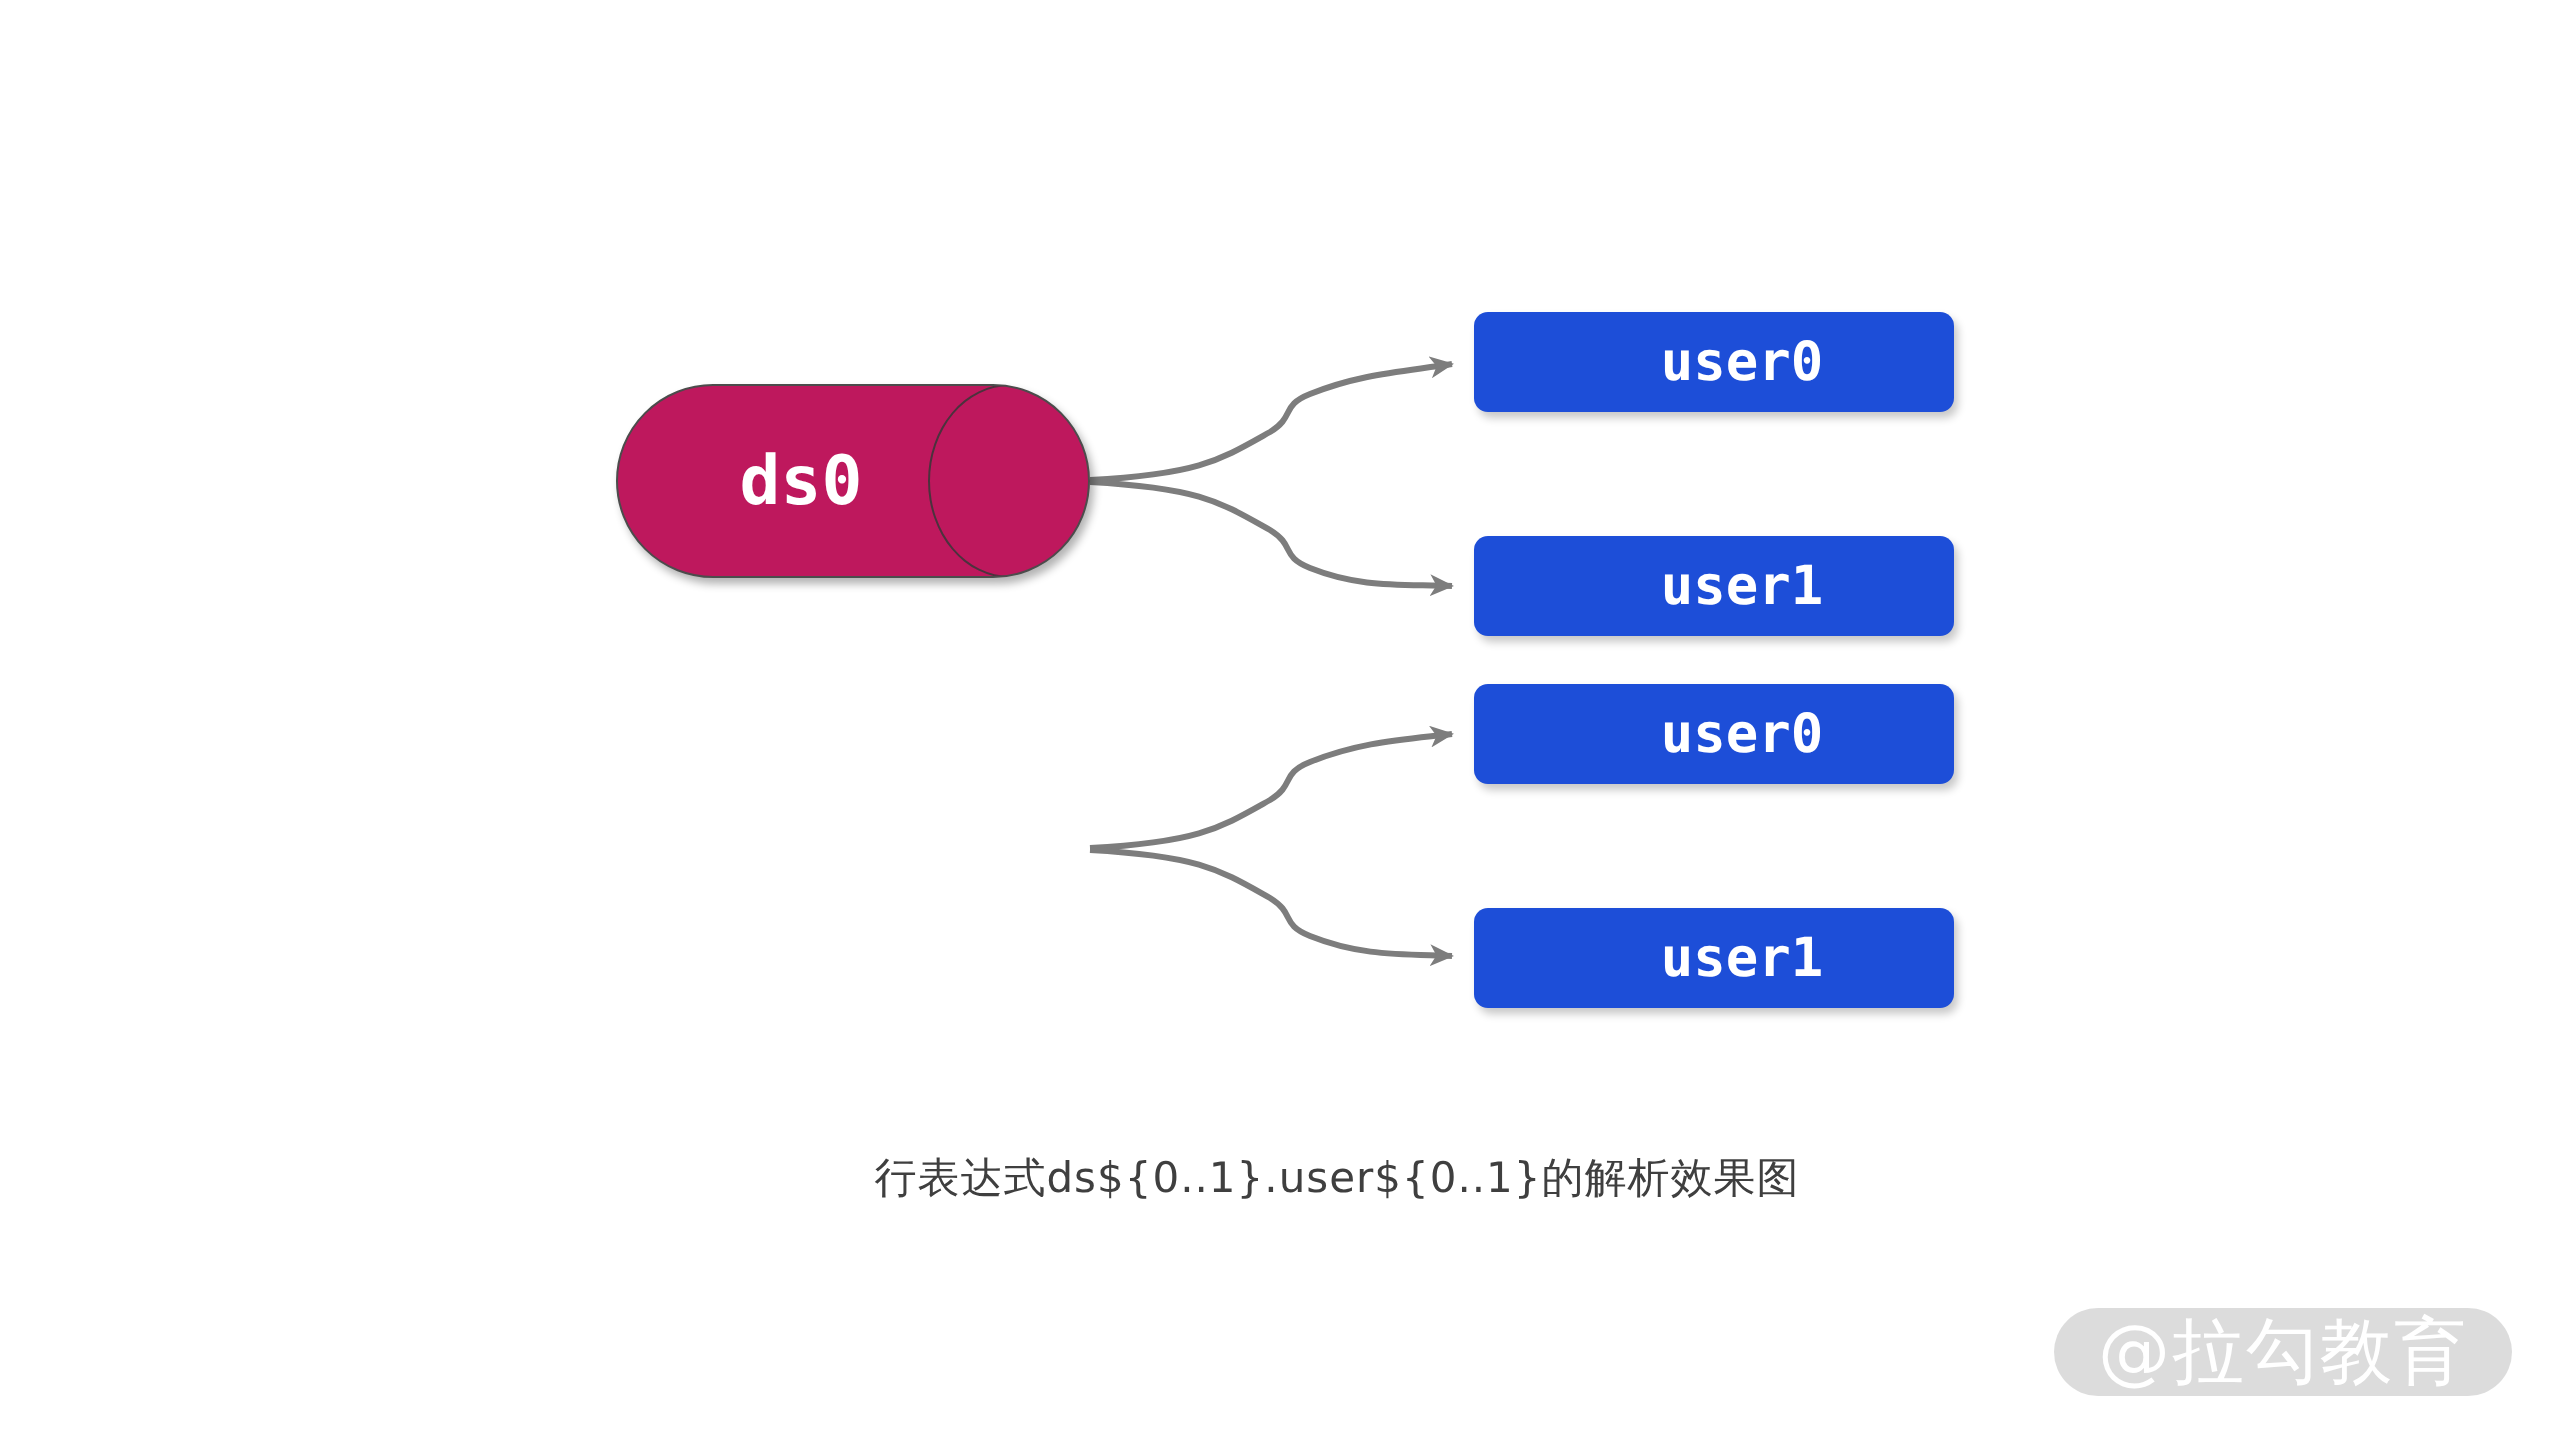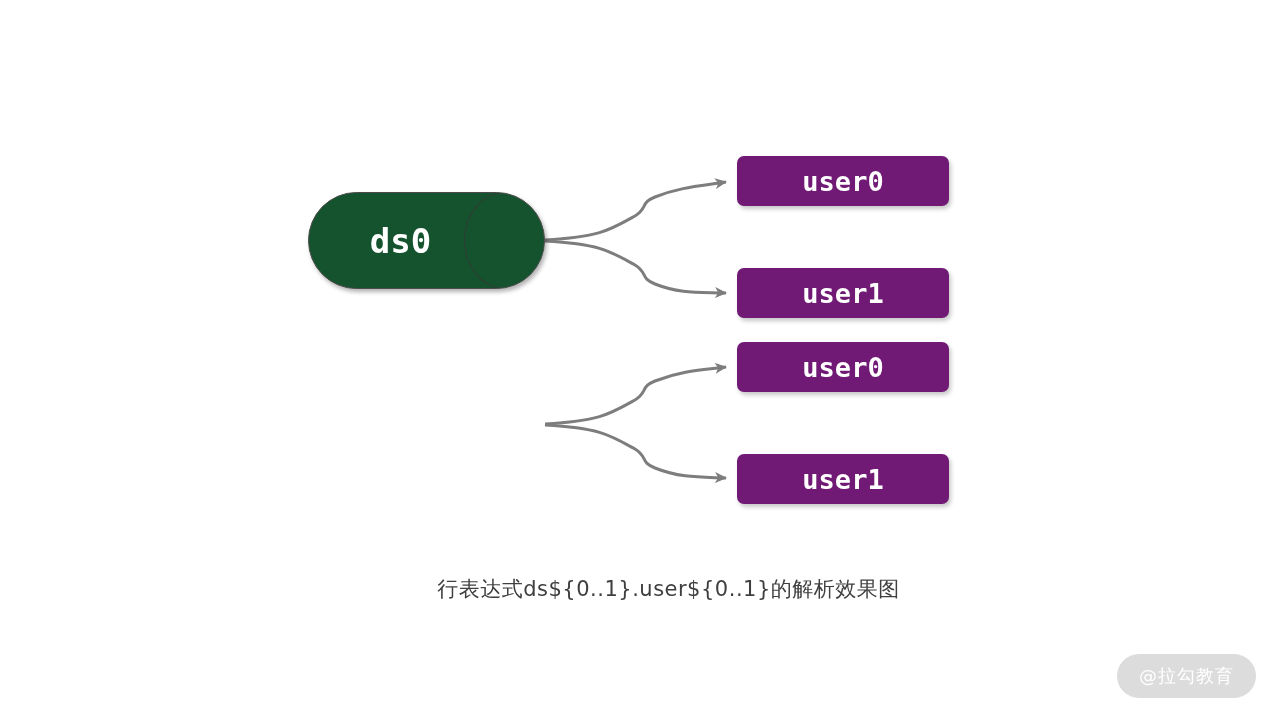--- a/index.html
+++ b/index.html
@@ -4,59 +4,59 @@
 <style>
   html,body { margin:0; padding:0; background:#fff; }
   .canvas {
     position:relative; width:1277px; height:720px;
     background:#ffffff; overflow:hidden;
     font-family:"DejaVu Sans", sans-serif;
   }
   
   .cyl {
     position:absolute; left:308px; width:237px; height:97px;
-    background:#14532d; border:1.6px solid #4c4c4c; border-radius:49px;
+    background:#be185d; border:1.6px solid #4c4c4c; border-radius:49px;
     box-sizing:border-box; overflow:hidden;
     box-shadow:2px 3px 4px rgba(0,0,0,0.30);
   }
   .cyl-cap {
     position:absolute; right:-2px; top:-1px; bottom:-1px; width:82px;
     border:1.6px solid rgba(55,55,55,0.85); border-radius:50%;
     box-sizing:border-box;
   }
   .cyl-label {
     position:absolute; inset:0; display:flex; align-items:center; justify-content:center;
     padding-right:52px; color:#ffffff;
     font:700 34px "DejaVu Sans Mono", monospace;
   }
   
   .tbox {
     position:absolute; left:737px; width:212px; height:50px;
-    background:#701a75; border-radius:7px;
+    background:#1d4ed8; border-radius:7px;
     box-shadow:2px 3px 4px rgba(0,0,0,0.22);
     display:flex; align-items:center; justify-content:center;
-    color:#ffffff; font:700 27px "DejaVu Sans Mono", monospace;
+    color:#ffffff; font:700 27px "DejaVu Sans Mono", monospace;padding-left:28px;
   }
   
   .arrows { position:absolute; inset:0; pointer-events:none; }
   .arrow  { fill:none; stroke:#7d7d7d; stroke-width:3; }
   
   .caption {
     position:absolute; left:0; top:575px; width:100%;
     text-align:center; color:#3f3f3f; font-size:21px;
     letter-spacing:0.5px;
     padding-left:30px;
   }
   
   .watermark {
     position:absolute; right:21px; bottom:22px; height:44px;
     padding:0 22px; border-radius:22px;
     background:rgba(214,214,214,0.85);
     display:flex; align-items:center; justify-content:center;
-    color:#ffffff; font-size:18px; letter-spacing:1px;
+    color:#ffffff; font-size:36px; letter-spacing:1px;
   }
 </style>
 </head>
 <body>
 
 <div class="canvas">
 
   <svg class="arrows" width="1277" height="720" viewBox="0 0 1277 720">
     <defs>
       <marker id="ah" markerUnits="userSpaceOnUse" markerWidth="13" markerHeight="11" refX="11" refY="5.5" orient="auto">

